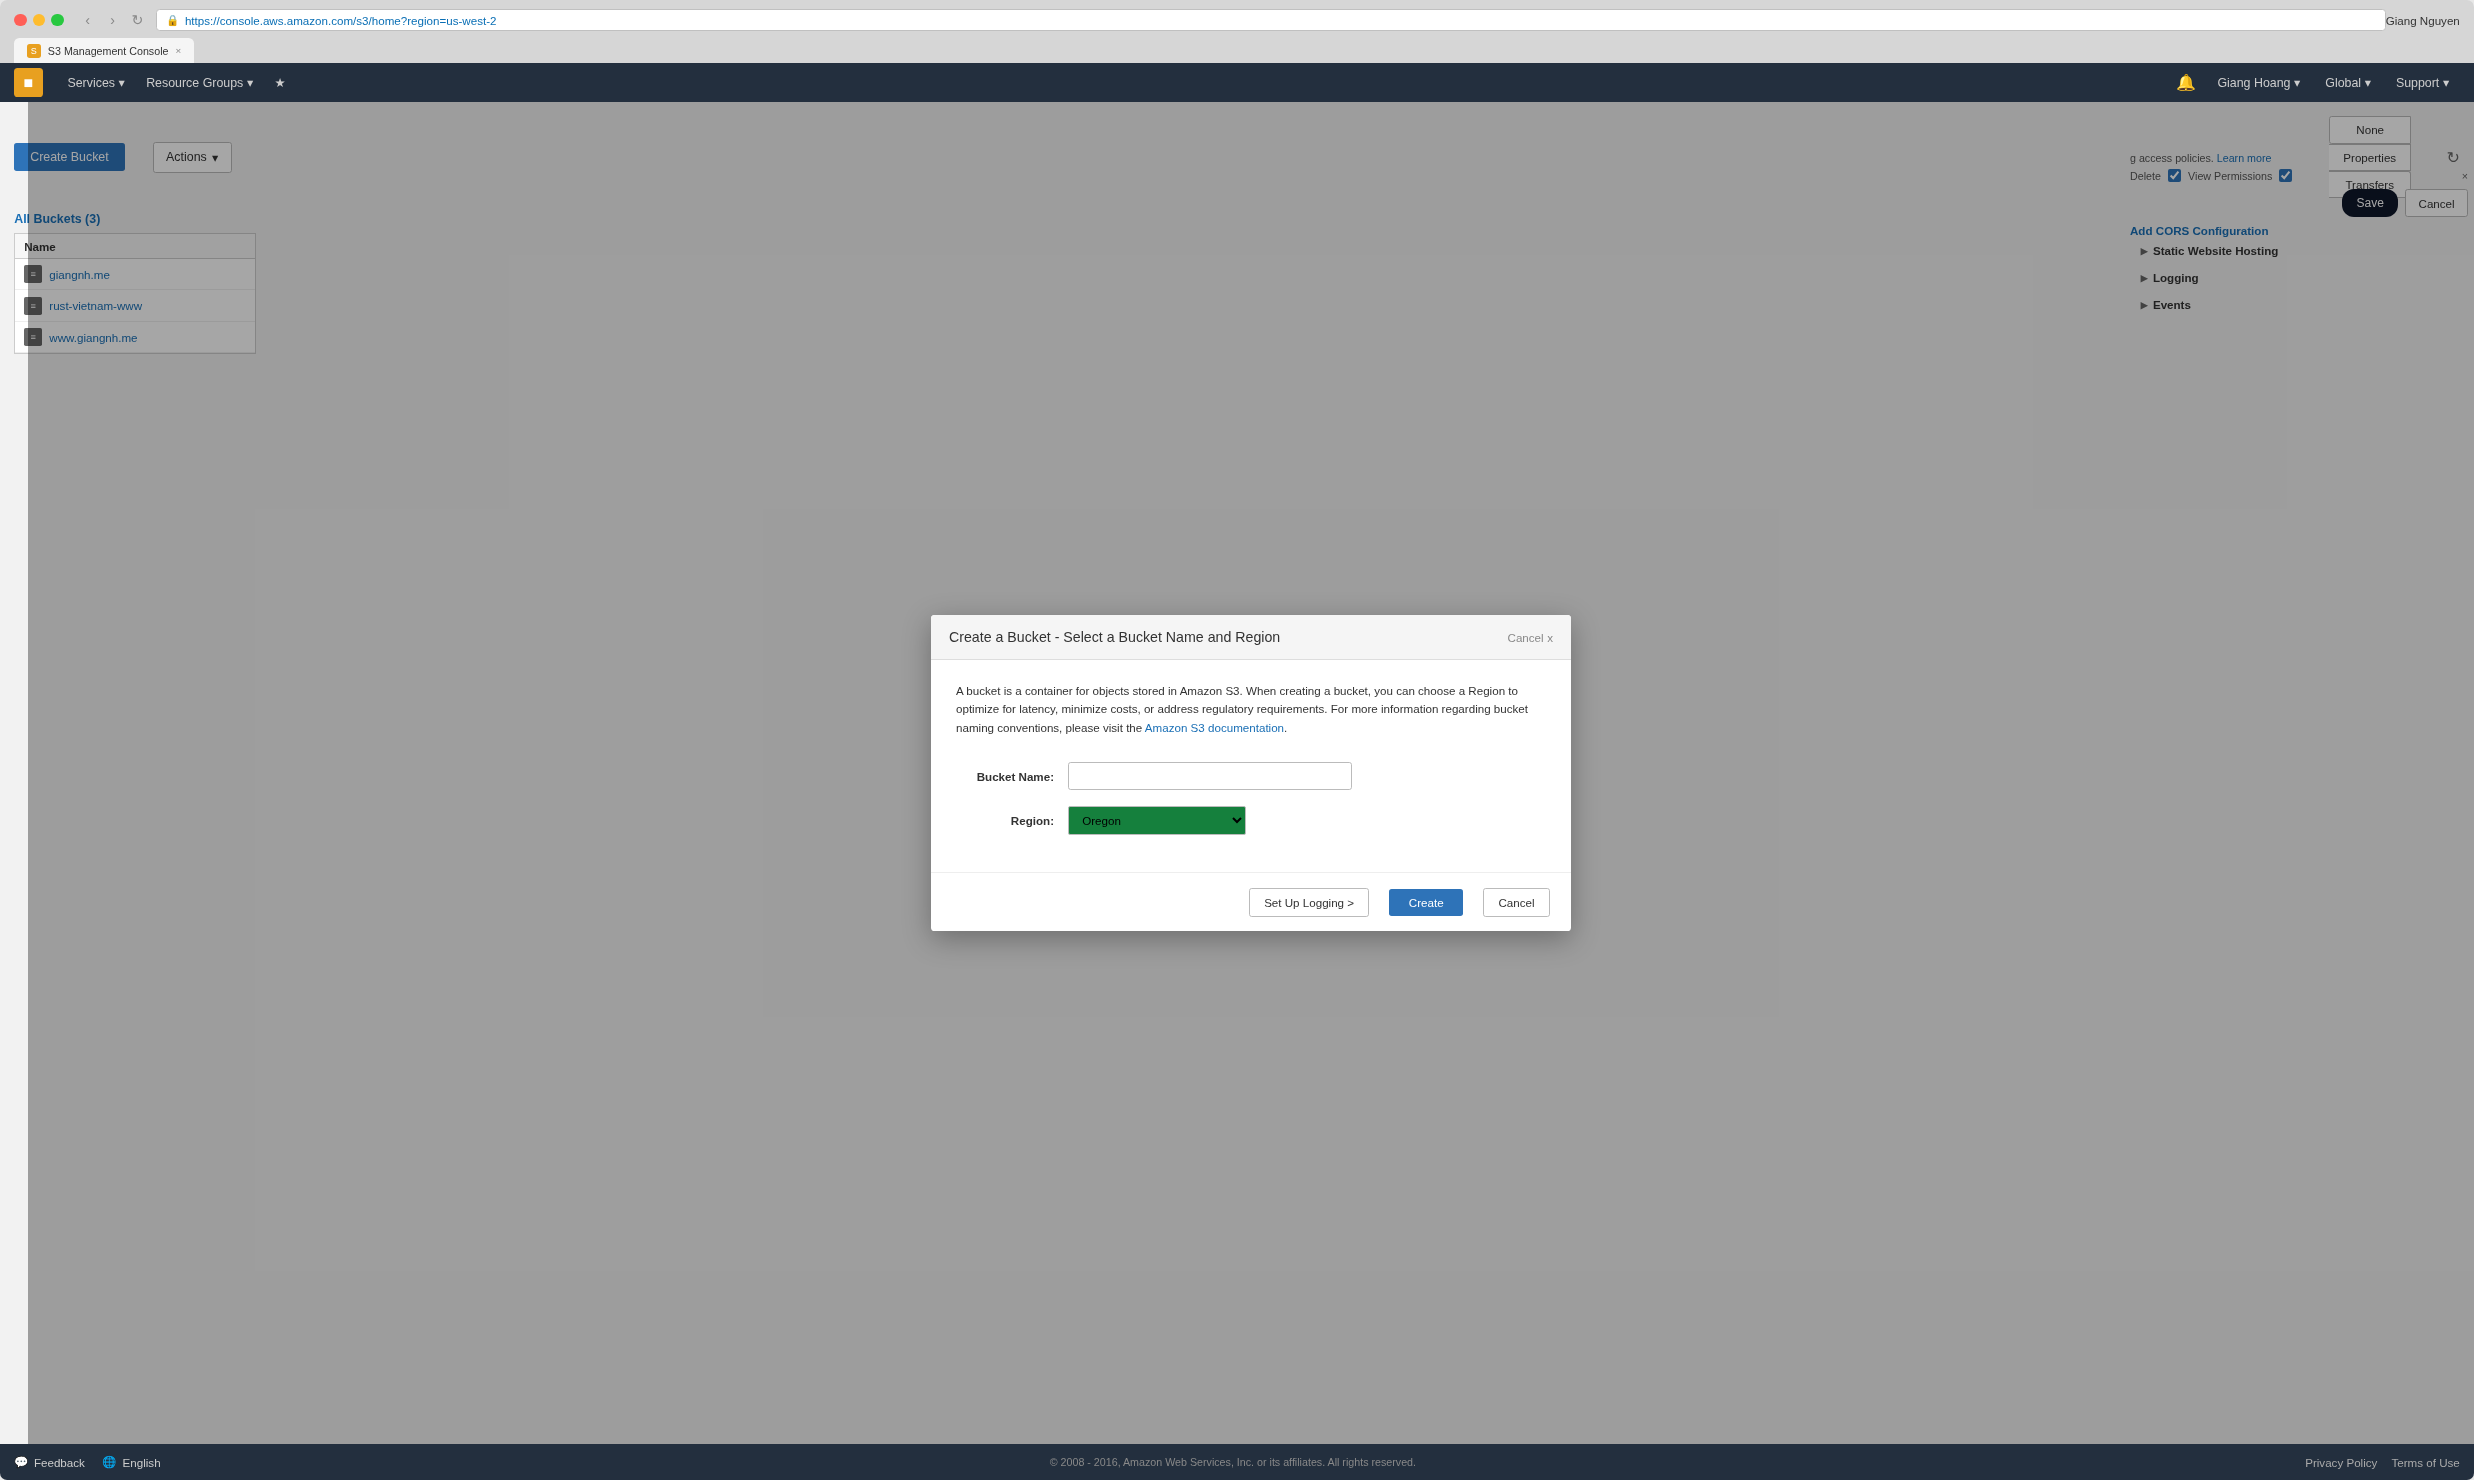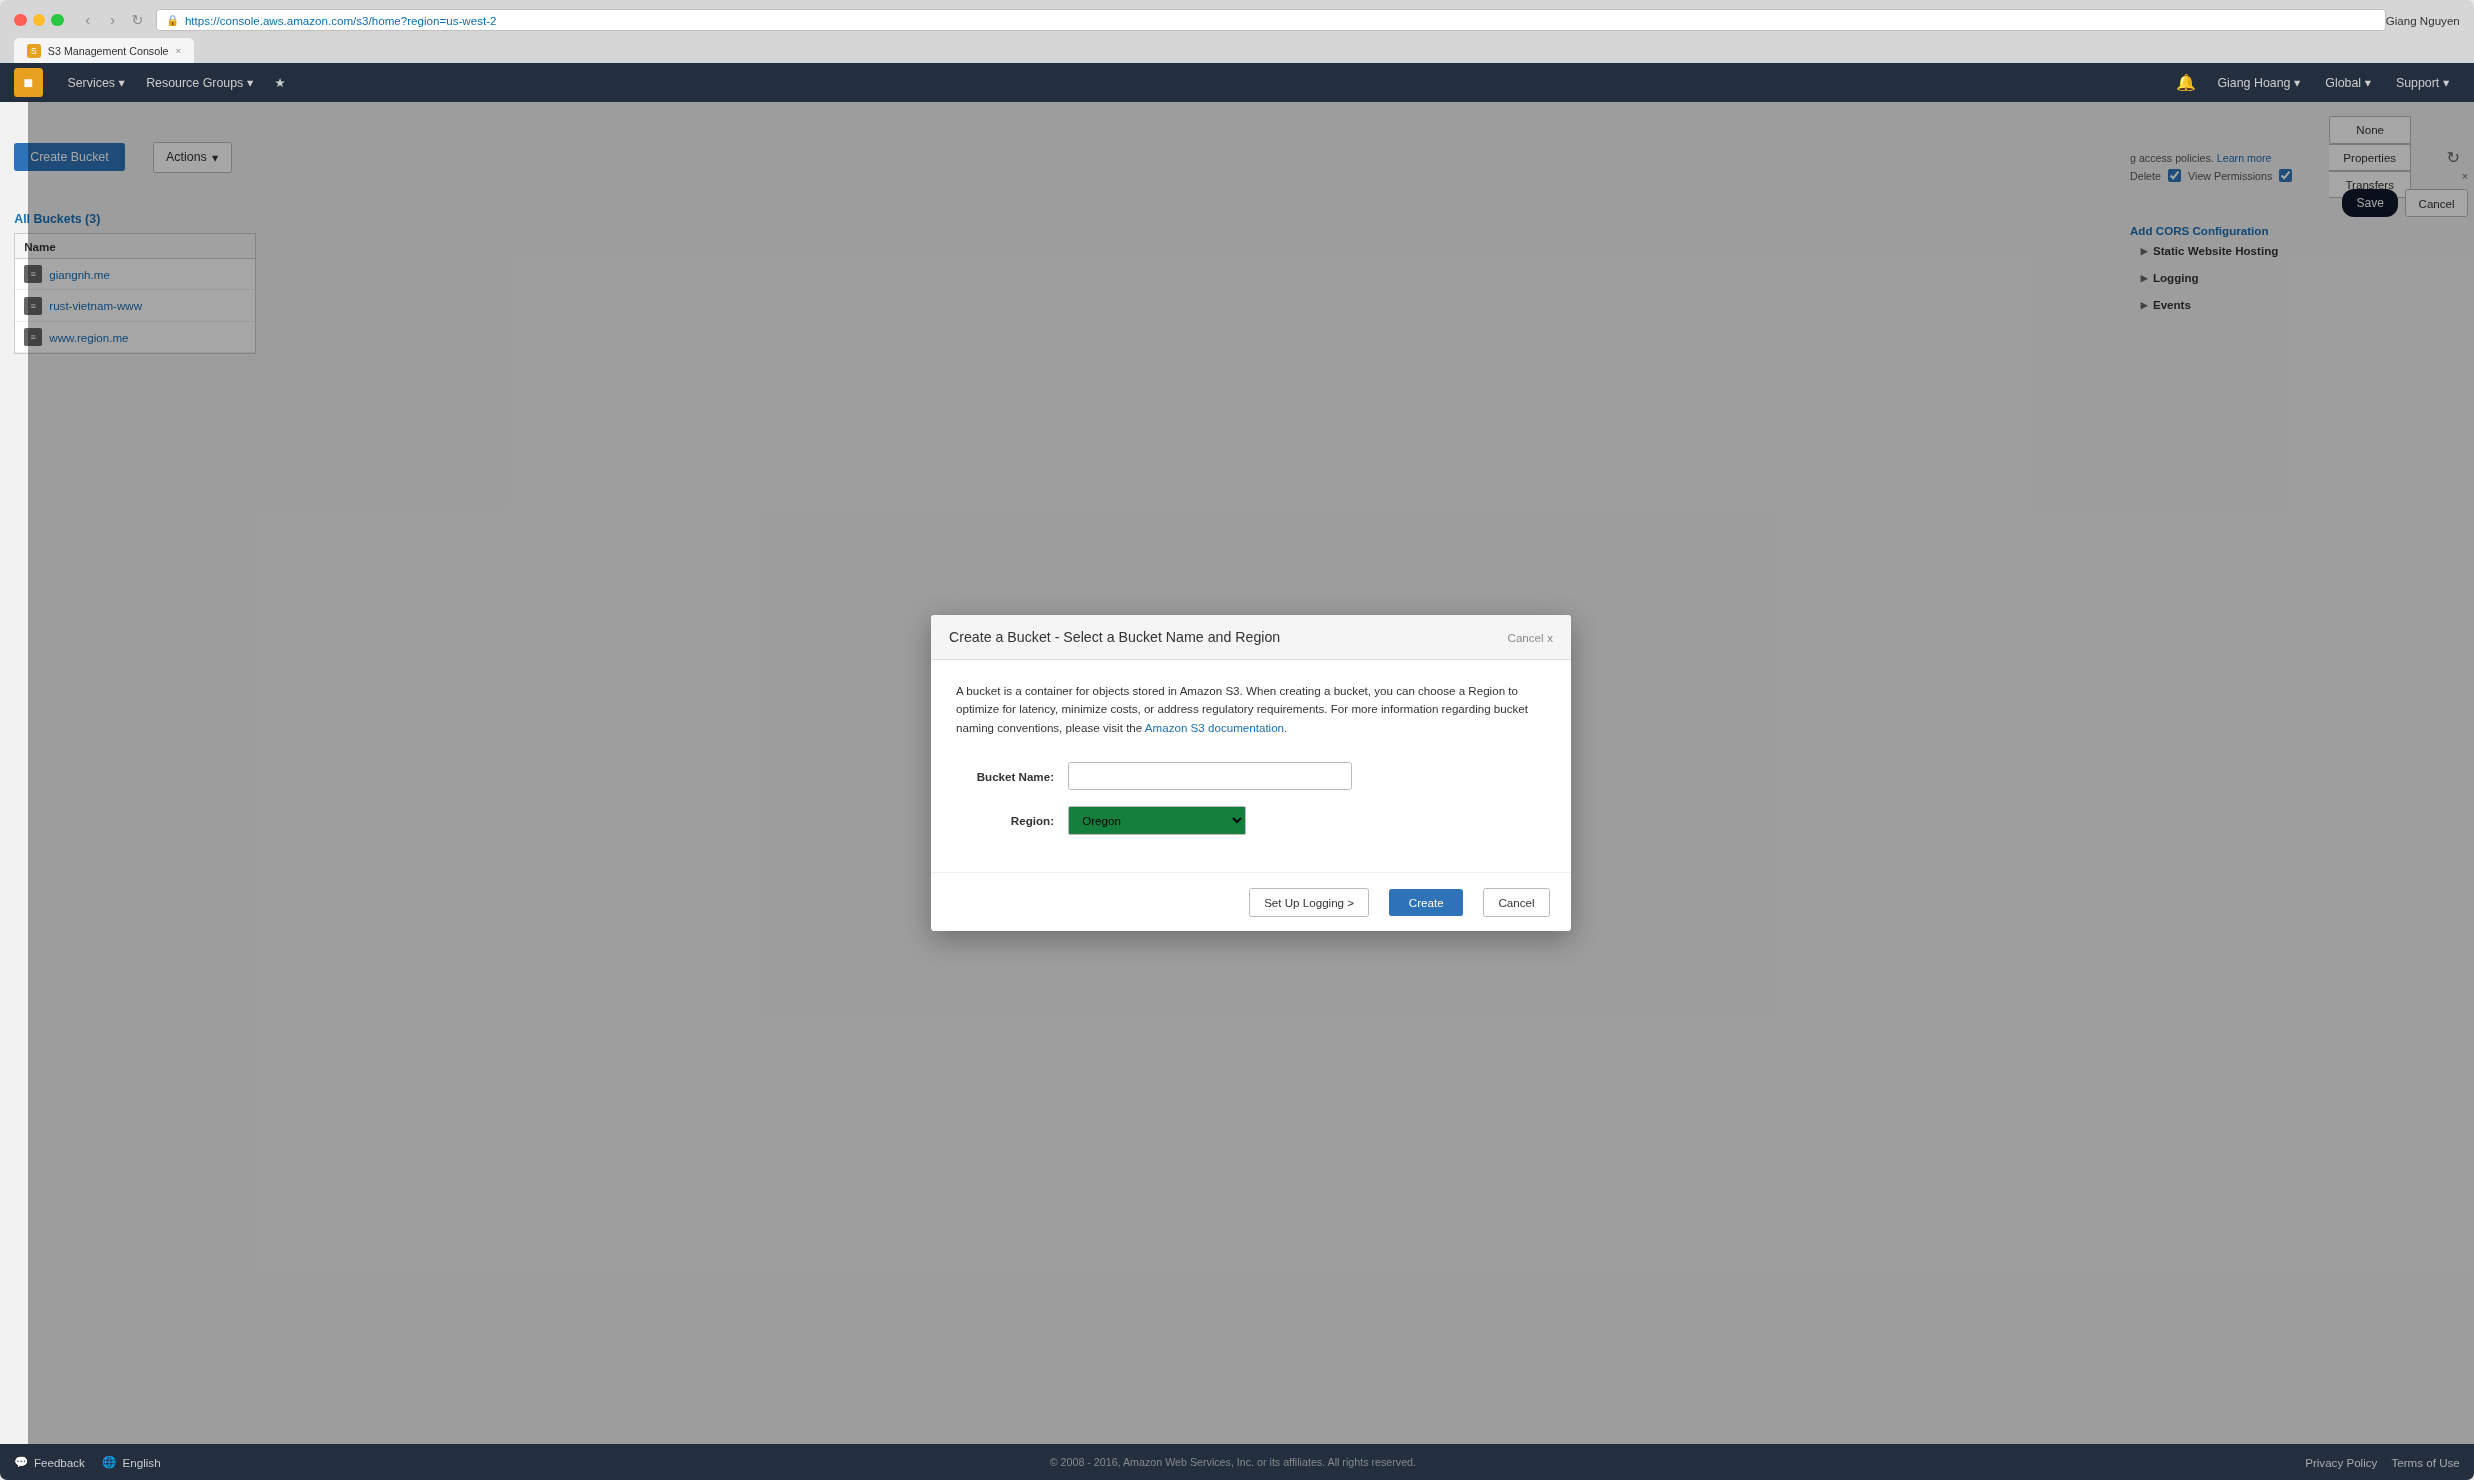--- a/index.html
+++ b/index.html
@@ -558,21 +558,21 @@
         <div class="bucket-row">
           <div class="bucket-icon">≡</div>
           <span>giangnh.me</span>
         </div>
         <div class="bucket-row">
           <div class="bucket-icon">≡</div>
           <span>rust-vietnam-www</span>
         </div>
         <div class="bucket-row">
           <div class="bucket-icon">≡</div>
-          <span>www.region.me</span>
+          <span>www.giangnh.me</span>
         </div>
       </div>
 
       <div class="bg-panel">
         <div class="bg-panel-line">
           <span>g access policies.</span> <a style="color:#1a6fb5;cursor:pointer">Learn more</a>
         </div>
         <div style="display:flex;align-items:center;gap:7.1px;margin-bottom:7.1px;">
           <span>Delete</span>
           <input type="checkbox" checked="" class="checkbox-item" style="">

